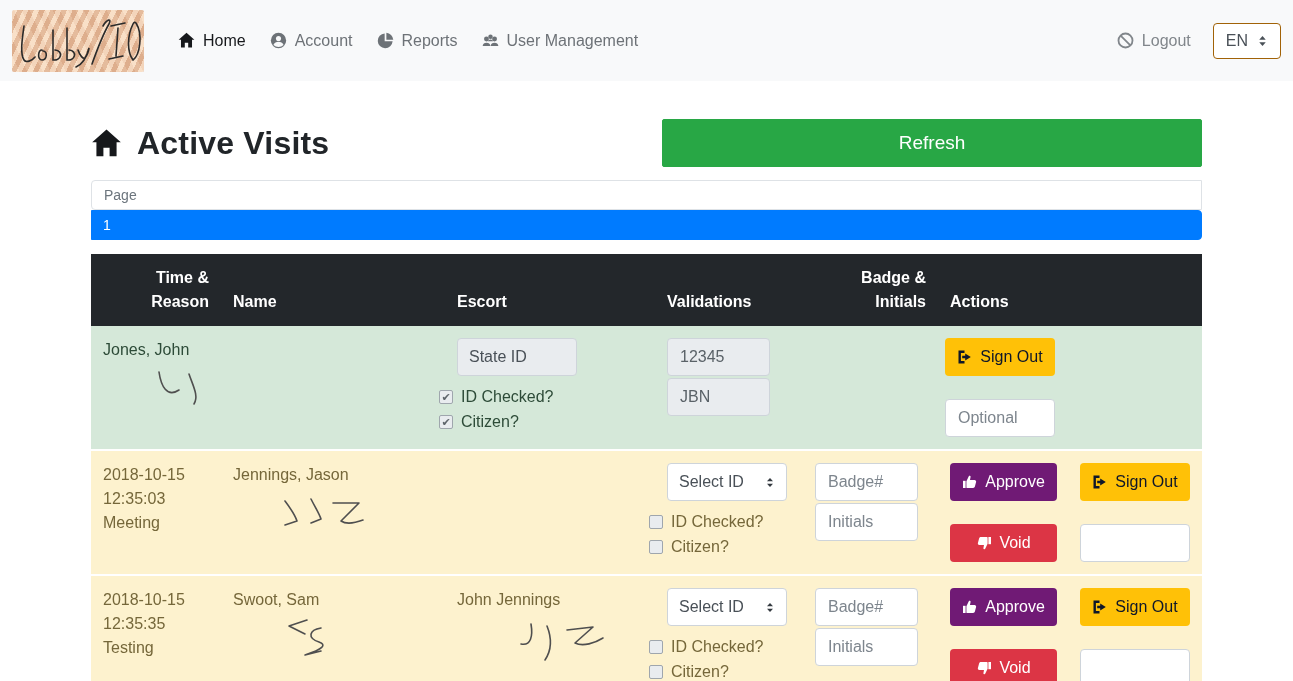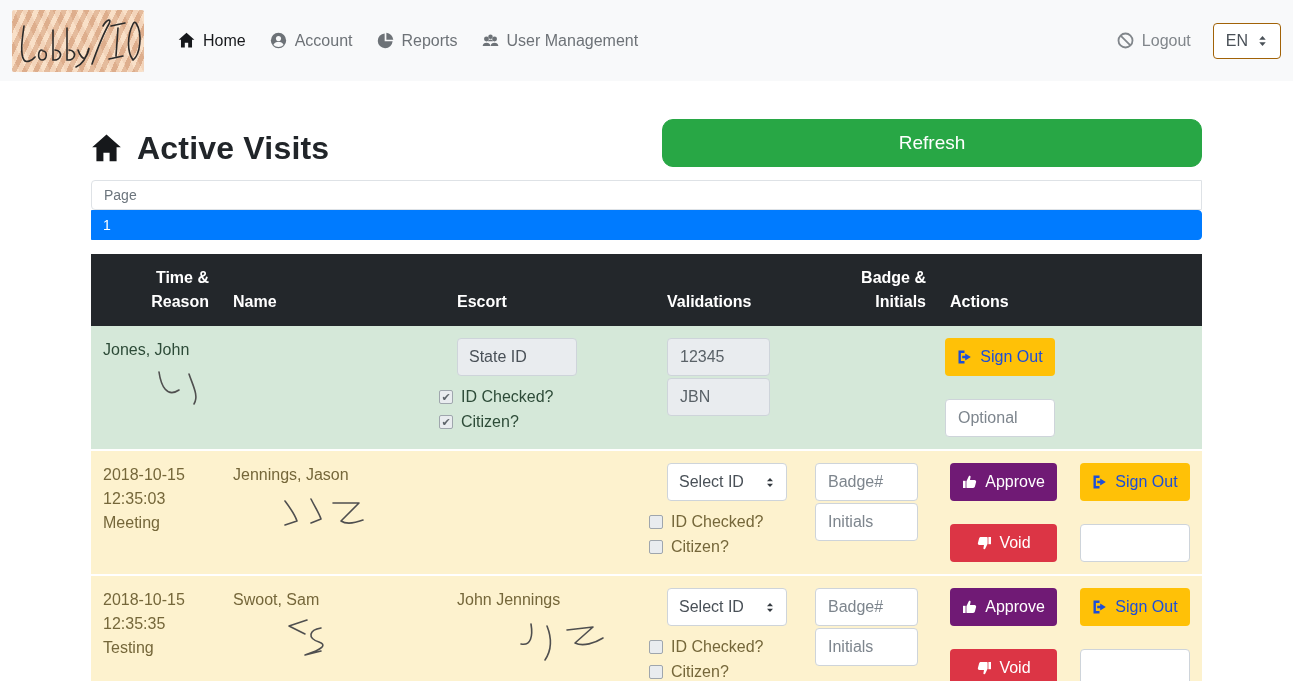--- a/index.html
+++ b/index.html
@@ -24,24 +24,24 @@
   .nav-item.active { color:#16181b; }
   .nav-item svg { width:17px; height:17px; }
   .navbar-right { margin-left:auto; display:flex; align-items:center; gap:22px; }
   .logout { display:flex; align-items:center; gap:8px; color:#81868b; cursor:pointer; }
   .logout svg { width:17px; height:17px; }
   .lang-select { background:#fff; border:1px solid #a16207; border-radius:4px; padding:8px 12px;
     display:flex; align-items:center; gap:9px; color:#495057; cursor:pointer; }
   .caret-ud { width:11px; height:14px; }
   
   .container { width:1111px; margin:0 auto; }
-  .title-row { display:flex; justify-content:space-between; align-items:flex-end; margin-top:38px; }
+  .title-row { display:flex; justify-content:space-between; align-items:center; margin-top:38px; }
   .page-title { margin:0; font-size:32px; font-weight:700; display:flex; align-items:center; gap:15px; letter-spacing:.2px; }
   .page-title svg { width:31px; height:31px; }
-  .refresh-btn { width:540px; height:48px; background:#28a745; border:1px solid #28a745; border-radius:11px;
+  .refresh-btn { width:540px; height:48px; background:#28a745; border:1px solid #28a745; border-radius:2px;
     color:#fff; font-size:19px; font-family:inherit; cursor:pointer; }
   .pagination { display:flex; margin:13px 0 14px 0; font-size:14px;flex-direction:column; }
   .page-label { background:#fff; border:1px solid #dee2e6; color:#6c757d; padding:6px 12px; border-radius:4px 0 0 4px; cursor:pointer; }
   .page-num { background:#007bff; border:1px solid #007bff; color:#fff; padding:6px 11px; border-radius:0 4px 4px 0; cursor:pointer; }
   
   .visits-table { width:1111px; }
   .thead, .trow { display:grid; grid-template-columns:130px 224px 210px 148px 135px 264px; }
   .thead { background:#23272b; color:#fff; font-weight:700;text-align:right; }
   .th { padding:12px; display:flex; align-items:flex-end; line-height:24px; }
   .trow.success { background:#d5e8d9; color:#2d4b38; }
@@ -66,21 +66,21 @@
   .text-input:disabled { background:#e9ecef; color:#5a6268; }
   ::placeholder { color:#7d858d; opacity:1; }
   .badge-input { margin-bottom:2px; }
   
   .actions-grid { display:grid; grid-template-columns:107px 110px; column-gap:23px; row-gap:23px; align-content:start; }
   .btn { height:38px; border:none; border-radius:4px; font-size:16px; font-family:inherit; cursor:pointer;
     display:inline-flex; align-items:center; justify-content:center; gap:7px; padding:0; }
   .btn svg { width:16px; height:16px; flex:0 0 auto; }
   .btn-approve { background:#701a75; color:#fff; width:107px; }
   .btn-void { background:#dc3545; color:#fff; width:107px; }
-  .btn-signout { background:#ffc107; color:#1d4ed8; width:110px; }
+  .btn-signout { background:#ffc107; color:#0f172a; width:110px; }
   .note-input { width:110px; }
   .invisible { visibility:hidden; }
 </style>
 </head>
 <body>
 
 <nav class="navbar">
   <div class="brand-logo" title="LobbySID">
     <svg viewBox="0 0 132 62">
       <g fill="none" stroke="#2b2b2b" stroke-width="1.6" stroke-linecap="round">

